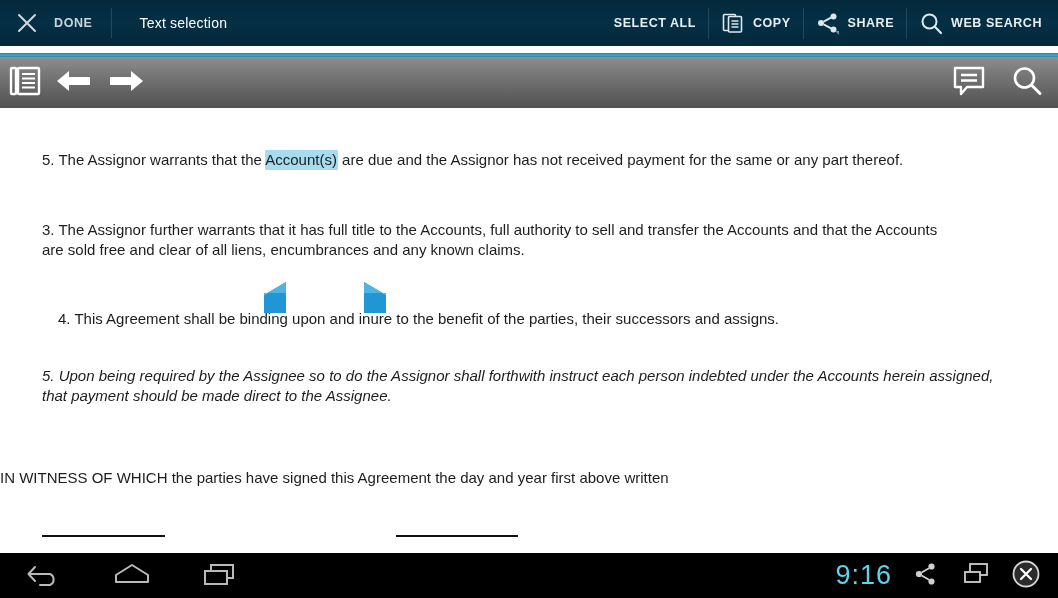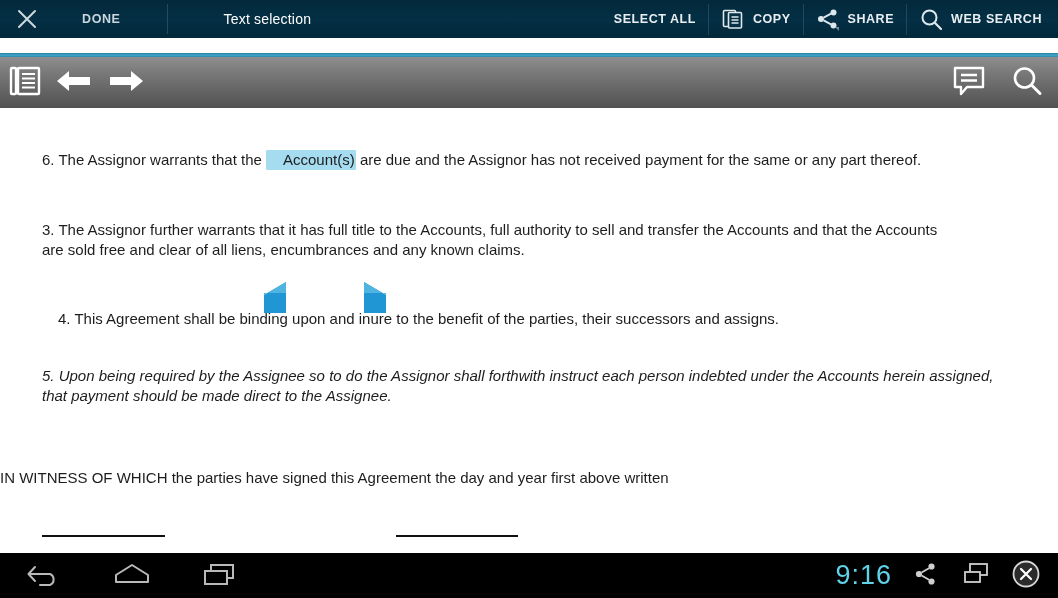--- a/index.html
+++ b/index.html
@@ -6,23 +6,23 @@
   html, body {
     width: 1058px; height: 598px;
     overflow: hidden;
     background: #ffffff;
     font-family: "Liberation Sans", sans-serif;
   }
   #app { position: relative; width: 1058px; height: 598px; overflow: hidden; }
 
   
   .cab {
-    position: absolute; left: 0; top: 0; width: 1058px; height: 38px;
+    position: absolute; left: 0; top: 0; width: 1058px; height: 46px;
     background: linear-gradient(to bottom, #03293b 0%, #042f44 50%, #02283a 100%);
-    display: flex; align-items: center; gap: 28px;
+    display: flex; align-items: center;
   }
   .cab-accent {
     position: absolute; left: 0; top: 53px; width: 1058px; height: 4px;
     background: linear-gradient(to bottom,#2c7f9f 0%, #3ea8ca 50%, #2f8cae 100%);
   }
   .cab-close {
     width: 54px; height: 53px; display: flex; align-items: center; justify-content: center;
     cursor: pointer;
   }
   .cab-close svg { display:block; }
@@ -73,21 +73,21 @@
     color:#1d1d1d; font-size:15px; line-height:19.5px;
   }
   .para { position:absolute; color:#1d1d1d; }
   .para.p2 { left:42px; top:42px; width:960px; }
   .para.p3 { left:42px; top:112px; width:920px; }
   .para.p4 { left:42px; top:201px; width:960px;margin-left:16px; }
   .para.p5 { left:42px; top:258px; width:960px;font-style:italic; }
   .para.witness { left:0px; top:360px; width:1000px; }
 
   .sel-hl {
-    background: #a5dcf0; color:#1d1d1d; padding: 1px 1px 2px 17px; border-radius:1px;
+    background: #a5dcf0; color:#1d1d1d; padding: 1px 1px 2px 0; border-radius:1px;
   }
 
   
   .handle { position:absolute; width:26px; height:34px; cursor:pointer; }
   .handle.start { left:262px; top:173px; }
   .handle.end   { left:362px; top:173px; }
 
   .sigline {
     position:absolute; height:2px; background:#111111;
   }
@@ -220,21 +220,21 @@
             <path d="M21.5 21 L30 29.5" stroke="#ffffff" stroke-width="3" stroke-linecap="round"></path>
           </svg>
         </span>
       </div>
     </div>
   </div>
 
   <div class="page">
     <div class="doc">
 
-      <p class="para p2"><span>6. The Assignor warrants that the </span><span class="sel-hl">Account(s)</span><span> are due and the Assignor has not received payment for the same or any part thereof.</span></p>
+      <p class="para p2"><span>5. The Assignor warrants that the </span><span class="sel-hl">Account(s)</span><span> are due and the Assignor has not received payment for the same or any part thereof.</span></p>
 
       <p class="para p3">3. The Assignor further warrants that it has full title to the Accounts, full authority to sell and transfer the Accounts and that the Accounts are sold free and clear of all liens, encumbrances and any known claims.</p>
       <p class="para p4">4. This Agreement shall be binding upon and inure to the benefit of the parties, their successors and assigns.</p>
       <p class="para p5">5. Upon being required by the Assignee so to do the Assignor shall forthwith instruct each person indebted under the Accounts herein assigned, that payment should be made direct to the Assignee.</p>
       <p class="para witness">IN WITNESS OF WHICH the parties have signed this Agreement the day and year first above written</p>
 
       <div class="sigline a"></div>
       <div class="sigline b"></div>
 
       <div class="handle start">

